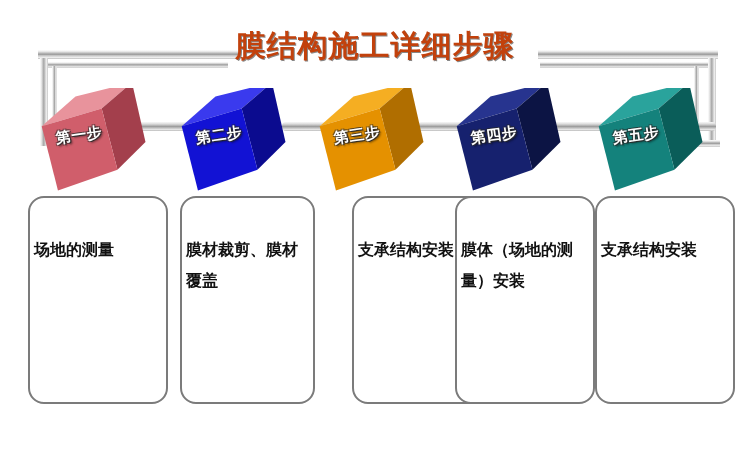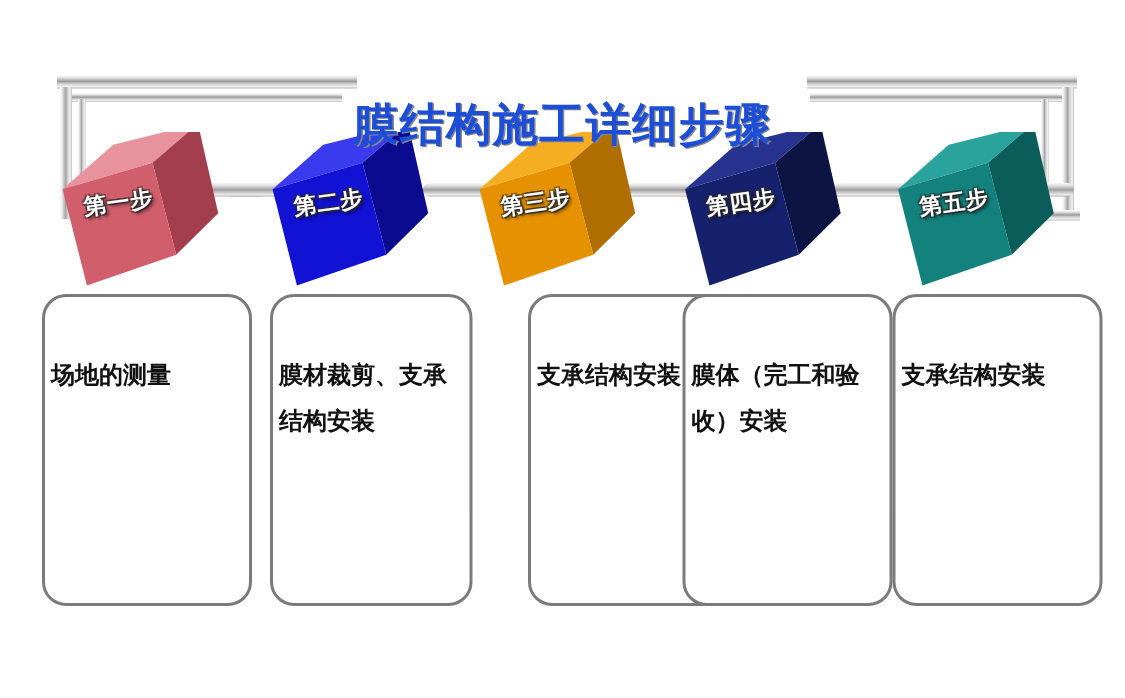--- a/index.html
+++ b/index.html
@@ -21,26 +21,25 @@
   
   #title {
     position: absolute;
     left: 0;
     top: 26px;
     width: 750px;
     text-align: center;
     font-size: 30px;
     font-weight: bold;
     letter-spacing: 1px;
-    color: #1d4ed8;
+    color: #c2410c;
     font-family: "DejaVu Sans", "Liberation Sans", sans-serif;
     z-index: 30;
     white-space: nowrap;
     text-shadow: 1px 1px 0 #888;
-    margin-top: 37px;
   }
 
   
   .frame-bar {
     position: absolute;
     background: linear-gradient(to bottom,
         #ffffff 0%, #e6e6e6 18%, #9a9a9a 48%,
         #c9c9c9 62%, #efefef 85%, #b8b8b8 100%);
     z-index: 5;
   }
@@ -208,26 +207,26 @@
         </svg>
         <div class="cube-label" style="left: -16px;">第五步</div>
       </div>
     </div>
 
   <div id="boxes">
       <div class="step-box" style="left: 28px; width: 140px;">
         <div class="step-box-text">场地的测量</div>
       </div>
       <div class="step-box" style="left: 180px; width: 135px;">
-        <div class="step-box-text wrap">膜材裁剪、支承结构安装</div>
+        <div class="step-box-text wrap">膜材裁剪、膜材覆盖</div>
       </div>
       <div class="step-box" style="left: 320px; width: 135px; margin-left: 32px;">
         <div class="step-box-text">支承结构安装</div>
       </div>
       <div class="step-box" style="left: 455px; width: 140px;">
-        <div class="step-box-text wrap">膜体（完工和验收）安装</div>
+        <div class="step-box-text wrap">膜体（场地的测量）安装</div>
       </div>
       <div class="step-box" style="left: 595px; width: 140px;">
         <div class="step-box-text">支承结构安装</div>
       </div>
     </div>
 
 </div>
 
 </body></html>

